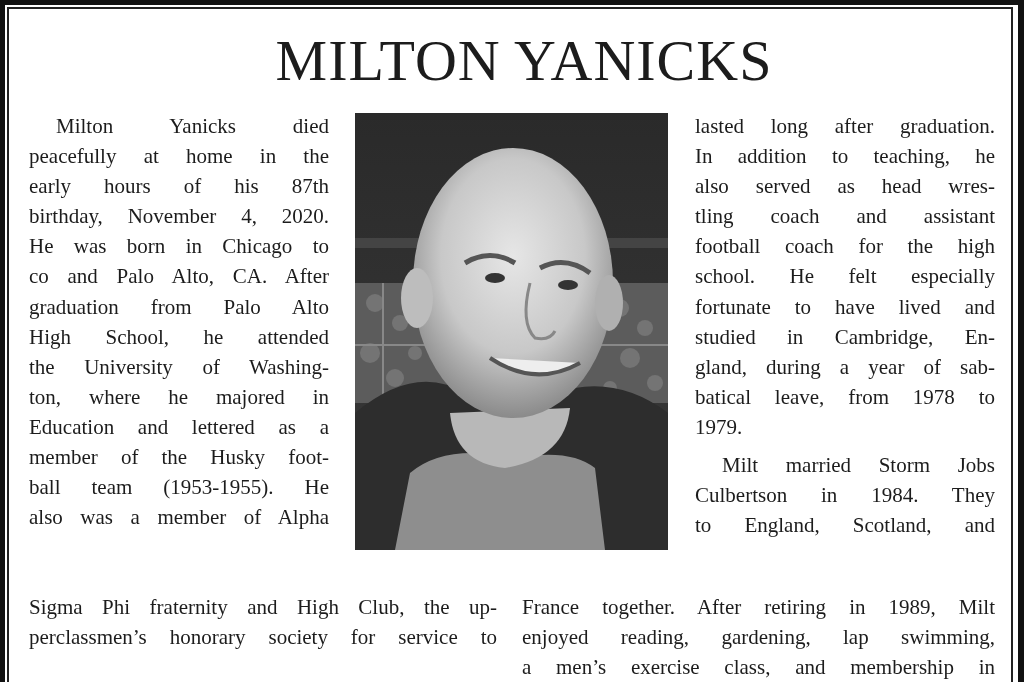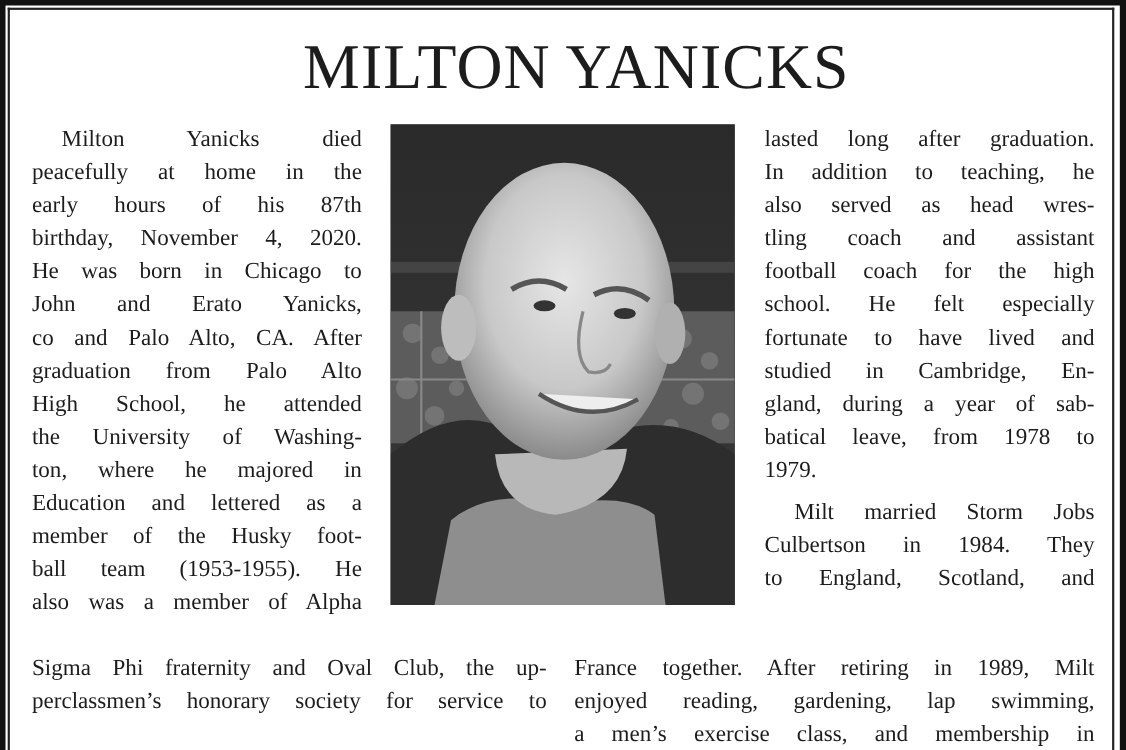--- a/index.html
+++ b/index.html
@@ -117,34 +117,33 @@
   <div class="border-inner"></div>
 
   <h1 class="title">MILTON YANICKS</h1>
 
   <div class="col left-col">
     <span class="line indent">Milton Yanicks died</span>
     <span class="line">peacefully at home in the</span>
     <span class="line">early hours of his 87th</span>
     <span class="line">birthday, November 4, 2020.</span>
     <span class="line">He was born in Chicago to</span>
-    <span class="line">John and Erato Yanicks,</span>
     <span class="line">co and Palo Alto, CA. After</span>
     <span class="line">graduation from Palo Alto</span>
     <span class="line">High School, he attended</span>
     <span class="line">the University of Washing-</span>
     <span class="line">ton, where he majored in</span>
     <span class="line">Education and lettered as a</span>
     <span class="line">member of the Husky foot-</span>
     <span class="line">ball team (1953-1955). He</span>
     <span class="line">also was a member of Alpha</span>
   </div>
 
   <div class="col left-wide">
-    <span class="line">Sigma Phi fraternity and Oval Club, the up-</span>
+    <span class="line">Sigma Phi fraternity and High Club, the up-</span>
     <span class="line">perclassmen’s honorary society for service to</span>
   </div>
 
   <div class="photo">
     <svg viewBox="0 0 313 437">
       <defs>
         <radialGradient id="faceGrad" cx="0.5" cy="0.4" r="0.6">
           <stop offset="0" stop-color="#e6e6e6"></stop>
           <stop offset="0.6" stop-color="#c8c8c8"></stop>
           <stop offset="1" stop-color="#8a8a8a"></stop>

